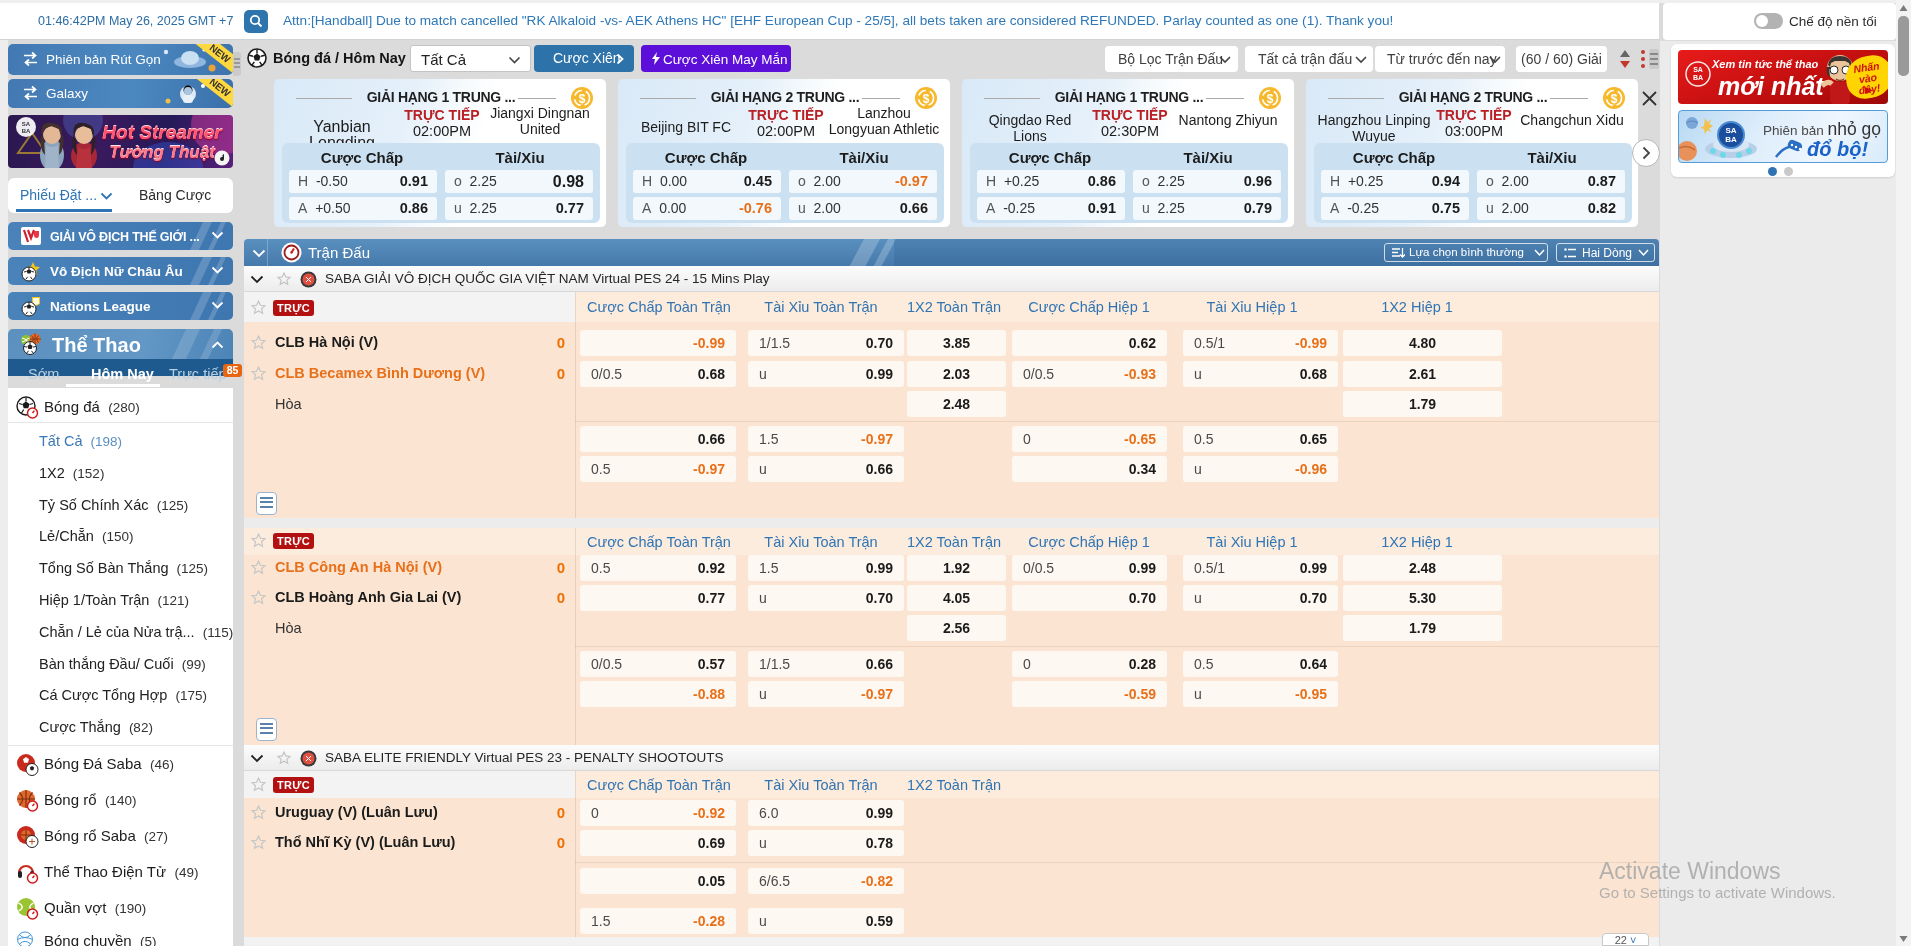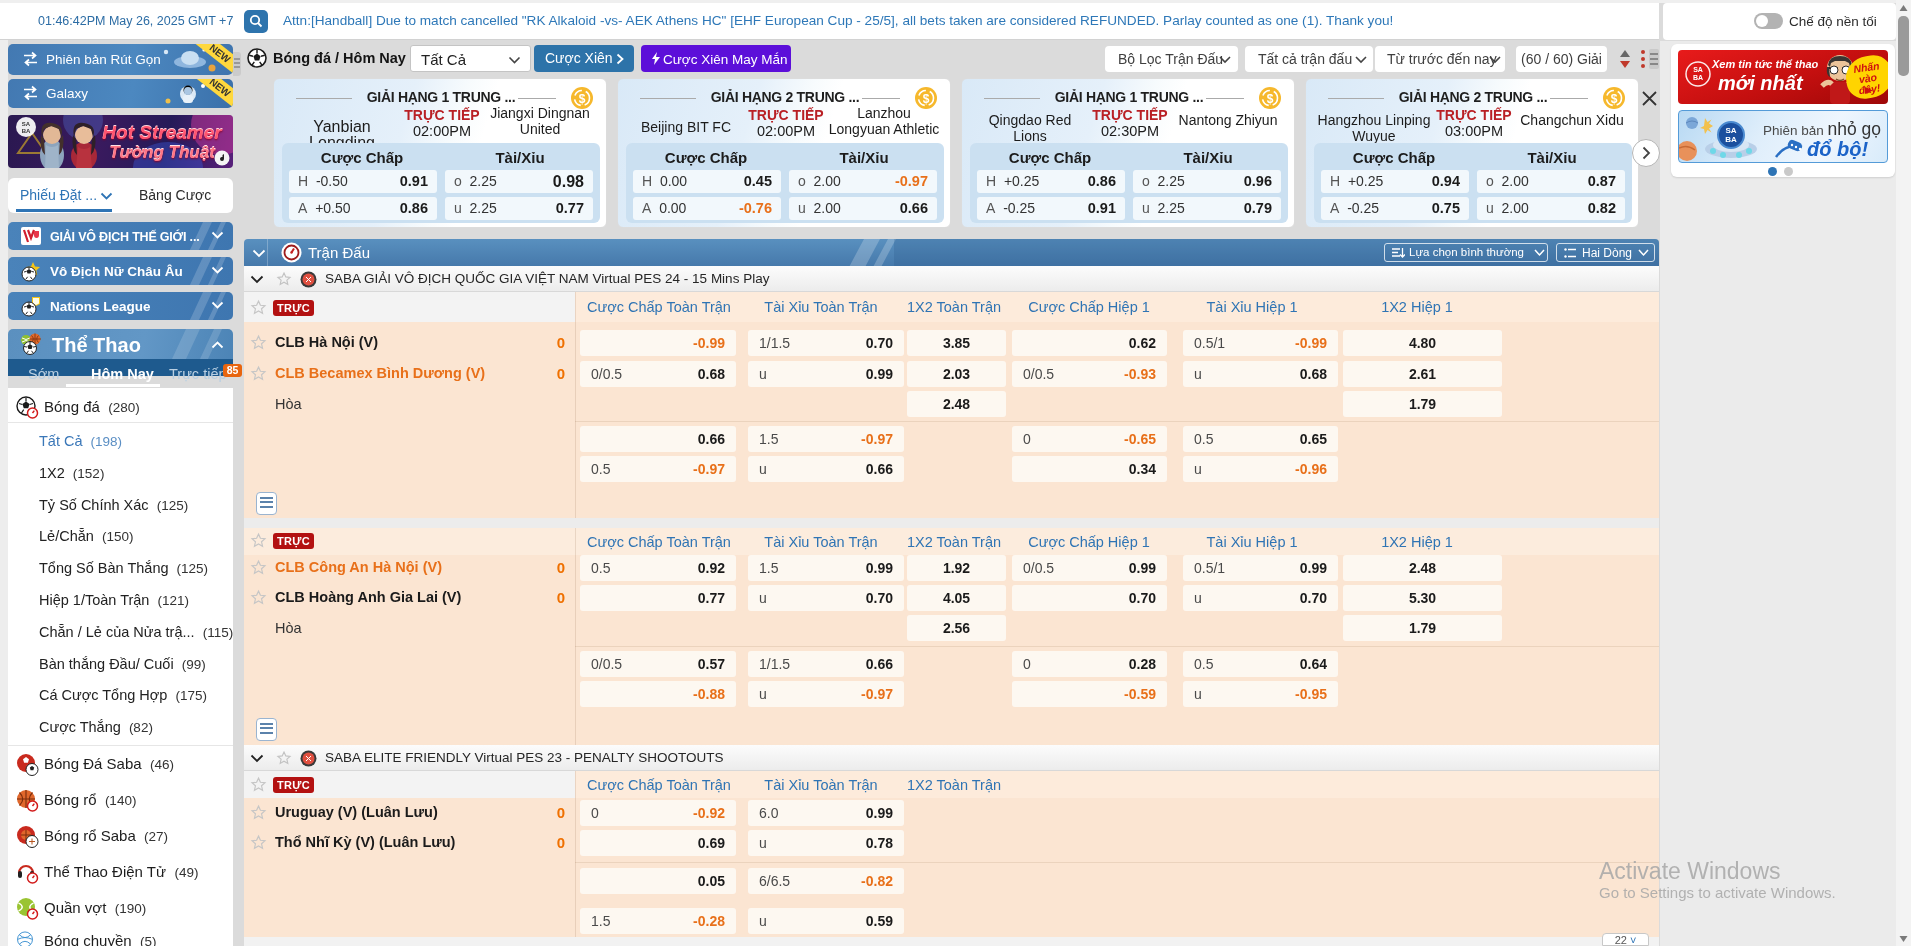--- a/index.html
+++ b/index.html
@@ -280,21 +280,21 @@
     <circle cx="10" cy="10" r="9" fill="#fff" stroke="#1a1a1a" stroke-width="1.6"></circle>
     <path d="M10 5.6l3.6 2.6-1.4 4.2H7.8L6.4 8.2z" fill="#1a1a1a"></path>
     <path d="M10 1.5v4M2.2 7.3l3.8 1M17.8 7.3l-3.8 1M4.8 17.5l2.5-3.6M15.2 17.5l-2.5-3.6" stroke="#1a1a1a" stroke-width="1.4"></path>
   </svg>
 <div class="abs" style="left:273px;top:50px;font-size:14.5px;font-weight:700;color:#141414">Bóng đá / Hôm Nay</div>
 <div class="abs" style="left:410px;top:45px;width:121px;height:27px;background:#fff;border:1px solid #c4c4c4;border-radius:3px"></div>
 <div class="abs" style="left:421px;top:51px;font-size:15px;color:#222">Tất Cả</div>
 <svg class="abs" style="left:508px;top:56px" width="13" height="9" viewBox="0 0 13 9">
     <path d="M1.5 1.5l5 5 5-5" stroke="#444" stroke-width="1.6" fill="none"></path>
   </svg>
-<div class="abs" style="left:534px;top:45px;width:100px;height:27px;background:#2d73a9;border-radius:4px;color:#fff;font-size:14px;line-height:27px;text-align:left;padding-left:11px">Cược Xiên</div>
+<div class="abs" style="left:534px;top:45px;width:100px;height:27px;background:#2d73a9;border-radius:4px;color:#fff;font-size:14px;line-height:27px;text-align:left;padding-left:19px">Cược Xiên</div>
 <svg class="abs" style="left:616px;top:53px" width="8" height="12" viewBox="0 0 8 12">
     <path d="M1.5 1.5l5 4.5-5 4.5" stroke="#fff" stroke-width="1.8" fill="none"></path>
   </svg>
 <div class="abs" style="left:641px;top:45px;width:150px;height:27px;background:#5c0fd9;border-radius:4px"></div>
 <svg class="abs" style="left:650px;top:51px" width="12" height="15" viewBox="0 0 12 15">
     <path d="M7 1L2 8h3l-1 6 6-8H6z" fill="#fff"></path>
   </svg>
 <div class="abs" style="left:663px;top:52px;font-size:13.5px;color:#fff">Cược Xiên May Mắn</div>
 <div class="pill" style="left:1105px;width:133px;text-align:left;padding-left:13px">Bộ Lọc Trận Đấu</div>
 <svg class="abs" style="left:1219px;top:56px" width="12" height="8" viewBox="0 0 12 8">
@@ -791,21 +791,21 @@
     <span class="l">u</span>
     <span class="v">0.59</span>
   </div>
 <div class="abs" style="left:244px;top:937px;width:1415px;height:9px;background:#f2f2f2"></div>
 <div class="abs" style="left:1602px;top:933px;width:47px;height:13px;background:#fff;border:1px solid #c8c8c8;border-radius:4px 4px 0 0;font-size:11px;color:#555;text-align:center">22 <span style="color:#2e74b5">˅</span></div>
 
 <div class="abs" style="left:1671px;top:44px;width:224px;height:133px;background:#fff;border-radius:6px;box-shadow:0 1px 2px rgba(0,0,0,.12)"></div>
 
 <div class="abs" style="left:1678px;top:50px;width:210px;height:54px;border-radius:4px;background:linear-gradient(160deg,#e81b1b 0%,#c40f0f 55%,#9e0808 100%);overflow:hidden">
   <div style="position:absolute;left:34px;top:8px;font-size:11px;font-weight:700;color:#fff;font-style:italic;white-space:nowrap">Xem tin tức thể thao</div>
-  <div style="position:absolute;left:40px;top:22px;font-size:20px;font-weight:700;color:#fff;font-style:italic">mới nhất</div>
+  <div style="position:absolute;left:40px;top:22px;font-size:25px;font-weight:700;color:#fff;font-style:italic">mới nhất</div>
   <svg style="position:absolute;left:6px;top:10px" width="28" height="28" viewBox="0 0 28 28">
       <circle cx="14" cy="14" r="12" fill="none" stroke="#ffffff" stroke-width="1.5" opacity=".9"></circle>
       <text x="14" y="12" font-size="7" fill="#fff" text-anchor="middle" font-weight="bold" font-family="Liberation Sans">SA</text>
       <text x="14" y="20" font-size="7" fill="#fff" text-anchor="middle" font-weight="bold" font-family="Liberation Sans">BA</text>
     </svg>
   <svg style="position:absolute;left:130px;top:2px" width="60" height="52" viewBox="0 0 60 52">
     <circle cx="32" cy="16" r="13" fill="#ecc49a"></circle>
     <path d="M20 13q1-9 12-9t12 9l-2 2-1-4-4-2H27l-4 2-1 4z" fill="#3a3432"></path>
       <path d="M19 15q-1 8 3 10l-1-10zM45 15q1 8-3 10l1-10z" fill="#3a3432"></path>
     <path d="M21 16h9M34 16h9" stroke="#2e2a28" stroke-width="2"></path>

